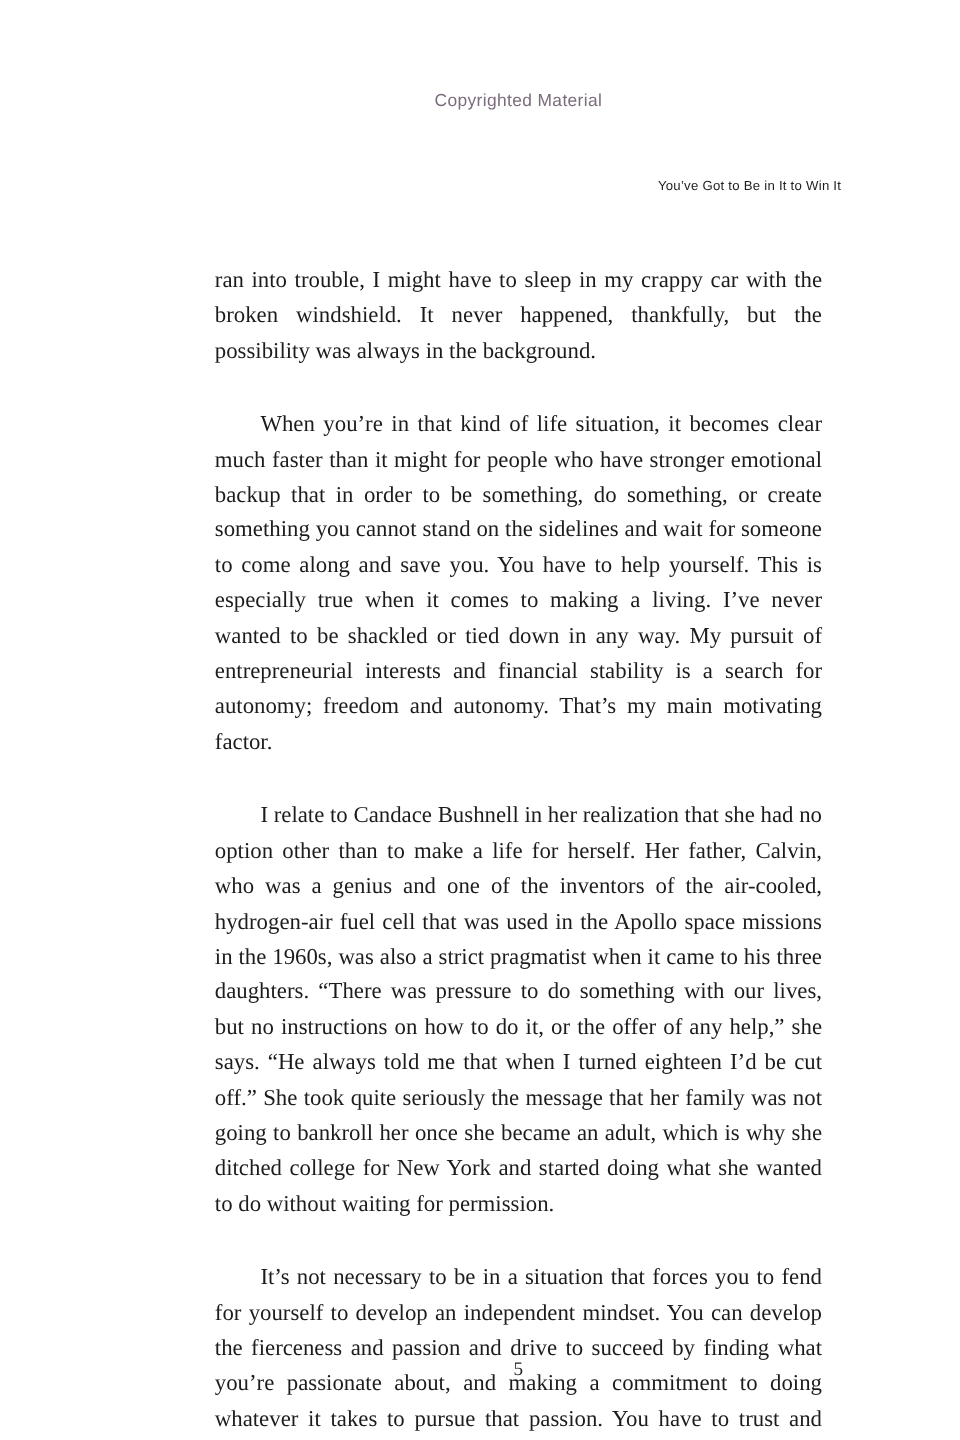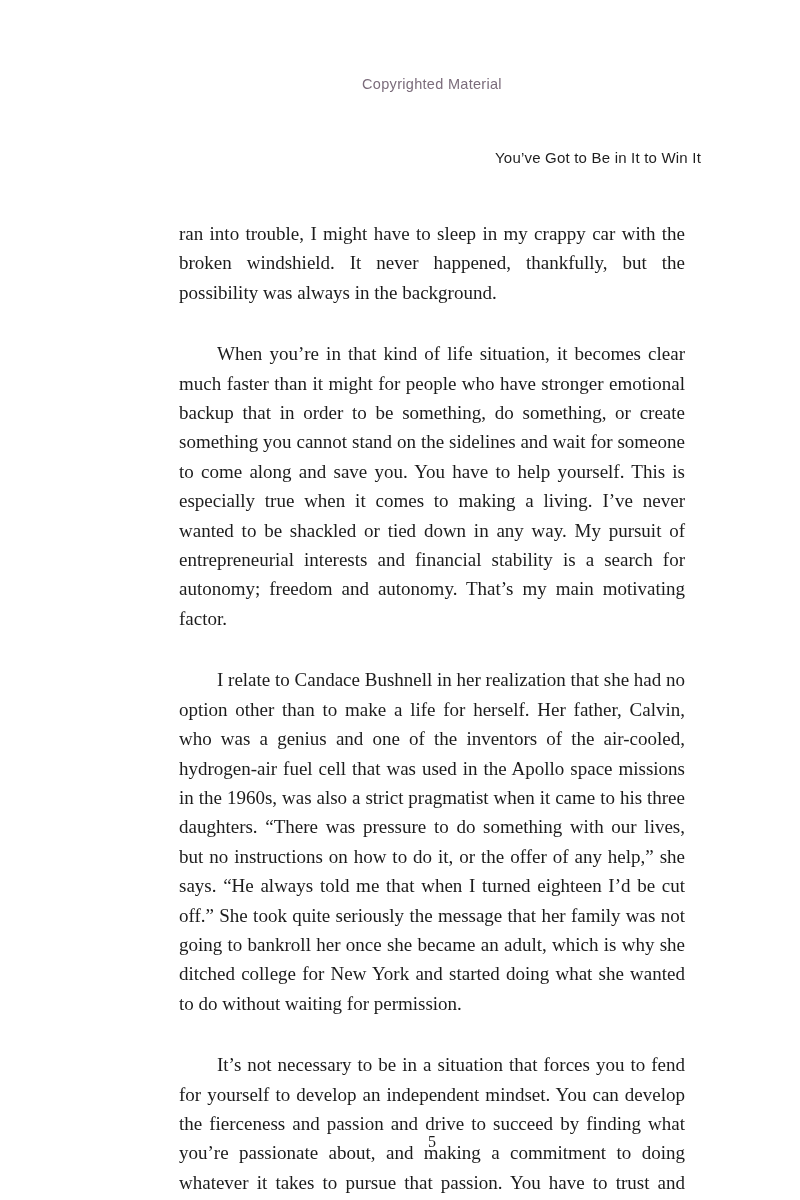--- a/index.html
+++ b/index.html
@@ -29,21 +29,21 @@
   }
   .copyright-notice.top { top: 28px; }
   .copyright-notice.bottom { top: 1157px; }
   .running-header {
     position: absolute;
     top: 101px;
     left: 115px;
     width: 570px;
     text-align: right;
     font-family: "Liberation Sans", sans-serif;
-    font-size: 15px;
+    font-size: 11px;
     letter-spacing: 0.2px;
     color: #1e1e1e;
   }
   .page-body {
     position: absolute;
     top: 155px;
     left: 115px;
     width: 570px;
     font-size: 19px;
     line-height: 29.4px;

